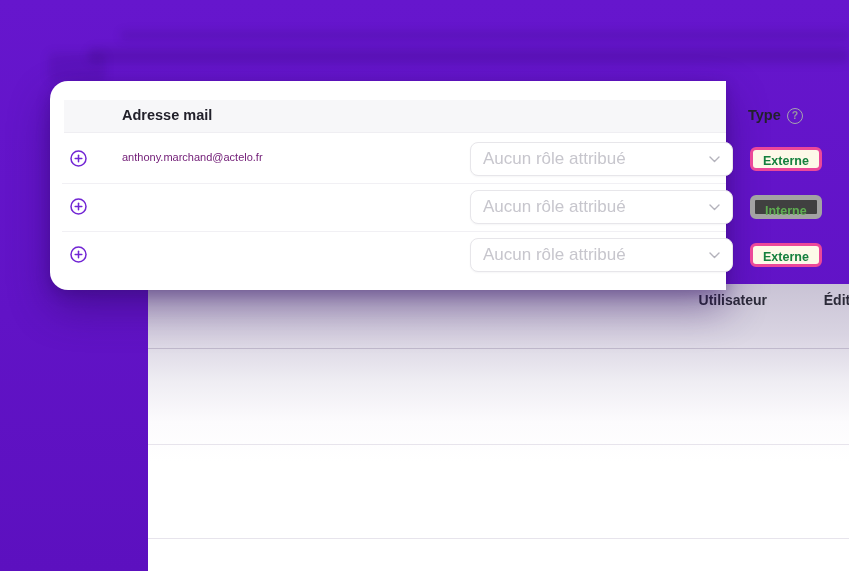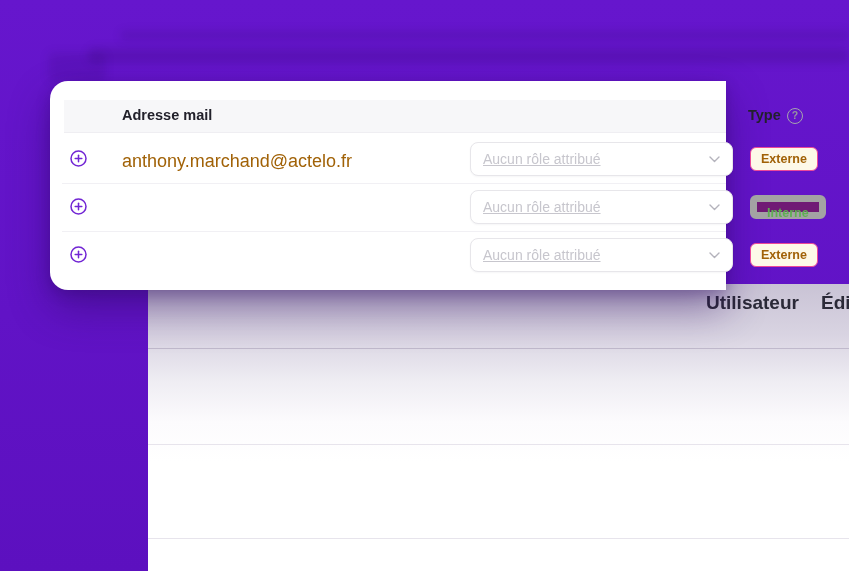--- a/index.html
+++ b/index.html
@@ -9,48 +9,48 @@
 
   
   .ghost { position:absolute; background:rgba(25,0,70,.13); filter:blur(4px); border-radius:6px; }
   .ghost.g1 { left:120px; top:31px; right:0; height:9px; }
   .ghost.g2 { left:88px; top:48px; right:0; height:15px; background:rgba(25,0,70,.15);}
   .ghost.g3 { left:48px; top:52px; width:58px; height:30px; background:rgba(25,0,70,.11);}
 
   
   .perm { position:absolute; left:148px; top:284px; width:701px; height:287px;
           background:linear-gradient(180deg,#c9c3d5 0%,#d9d4e2 18%,#efedf3 34%,#fcfbfd 48%,#ffffff 62%); }
-  .perm .colhead { position:absolute; top:8px; font-size:19px; font-weight:bold; color:#2b2a38; text-align:left;margin-left:19px; }
+  .perm .colhead { position:absolute; top:8px; font-size:14px; font-weight:bold; color:#2b2a38; text-align:right; }
   .perm .colhead.c1 { left:539px; width:80px; }
   .perm .colhead.c2 { left:654px; width:70px; }
   .perm .hr { position:absolute; left:0; right:0; height:1px; }
   .hr.hr1 { background:#b5aec3; opacity:.75; }
   .hr.hr2 { background:#e7e4ec; }
 
   
   .card { position:absolute; left:50px; top:81px; width:676px; height:209px; background:#fff;
           border-radius:18px 0 0 18px;
           box-shadow:0 18px 40px rgba(44,8,98,.45), 0 4px 14px rgba(44,8,98,.28); }
   .card .thead { position:absolute; left:14px; right:0; top:19px; height:33px; background:#f7f7f9;
                  border-bottom:1px solid #efeef2; }
   .card .th { position:absolute; font-size:14.5px; font-weight:bold; color:#22212b; top:26px; }
   .th.th-email { left:72px; } .th.th-roles { left:421px; } .th.th-type { left:698px; }
   .help { position:absolute; left:737px; top:27px; width:16px; height:16px; border:1.4px solid #a5a4ae;
           border-radius:50%; color:#96959f; font-size:10.5px; font-weight:bold; text-align:center; line-height:13px; }
   .rowline { position:absolute; left:12px; right:0; height:1px; background:#f1f0f4; }
   .plusbtn { position:absolute; left:20px; width:17px; height:17px; background:none; border:none; cursor:pointer; padding:0; }
-  .email { position:absolute; left:72px; font-size:18px; color:#a16207; white-space:nowrap; }
+  .email { position:absolute; left:72px; font-size:11px; color:#701a75; white-space:nowrap; }
   .select { position:absolute; left:420px; width:263px; height:34px; background:#fff;
             border:1px solid #e7e6ea; border-radius:8px; box-shadow:0 1px 2px rgba(30,30,60,.04);
             display:flex; align-items:center; justify-content:space-between; padding:0 12px; cursor:pointer; }
-  .select .ph { font-size:14px; color:#c7c6cd;text-decoration:underline; }
+  .select .ph { font-size:17px; color:#c7c6cd; }
   .badge { position:absolute; left:700px; height:24px; padding:0 10px; border-radius:6px;
            font-size:12.5px; font-weight:bold; line-height:22px; display:inline-block; }
-  .badge.externe { background:#fdf9e8; border:1px solid #ec4899; color:#a16207; }
-  .badge.interne { background:#701a75; border:7px solid #a3a3a3; color:#5fae52; }
+  .badge.externe { background:#fdf9e8; border:3px solid #ec4899; color:#15803d; }
+  .badge.interne { background:#404040; border:5px solid #a3a3a3; color:#5fae52; }
 </style>
 </head>
 <body>
 
 <div class="ghost g1"></div>
 <div class="ghost g2"></div>
 <div class="ghost g3"></div>
 
 <div class="perm">
   <span class="colhead c1">Utilisateur</span>

